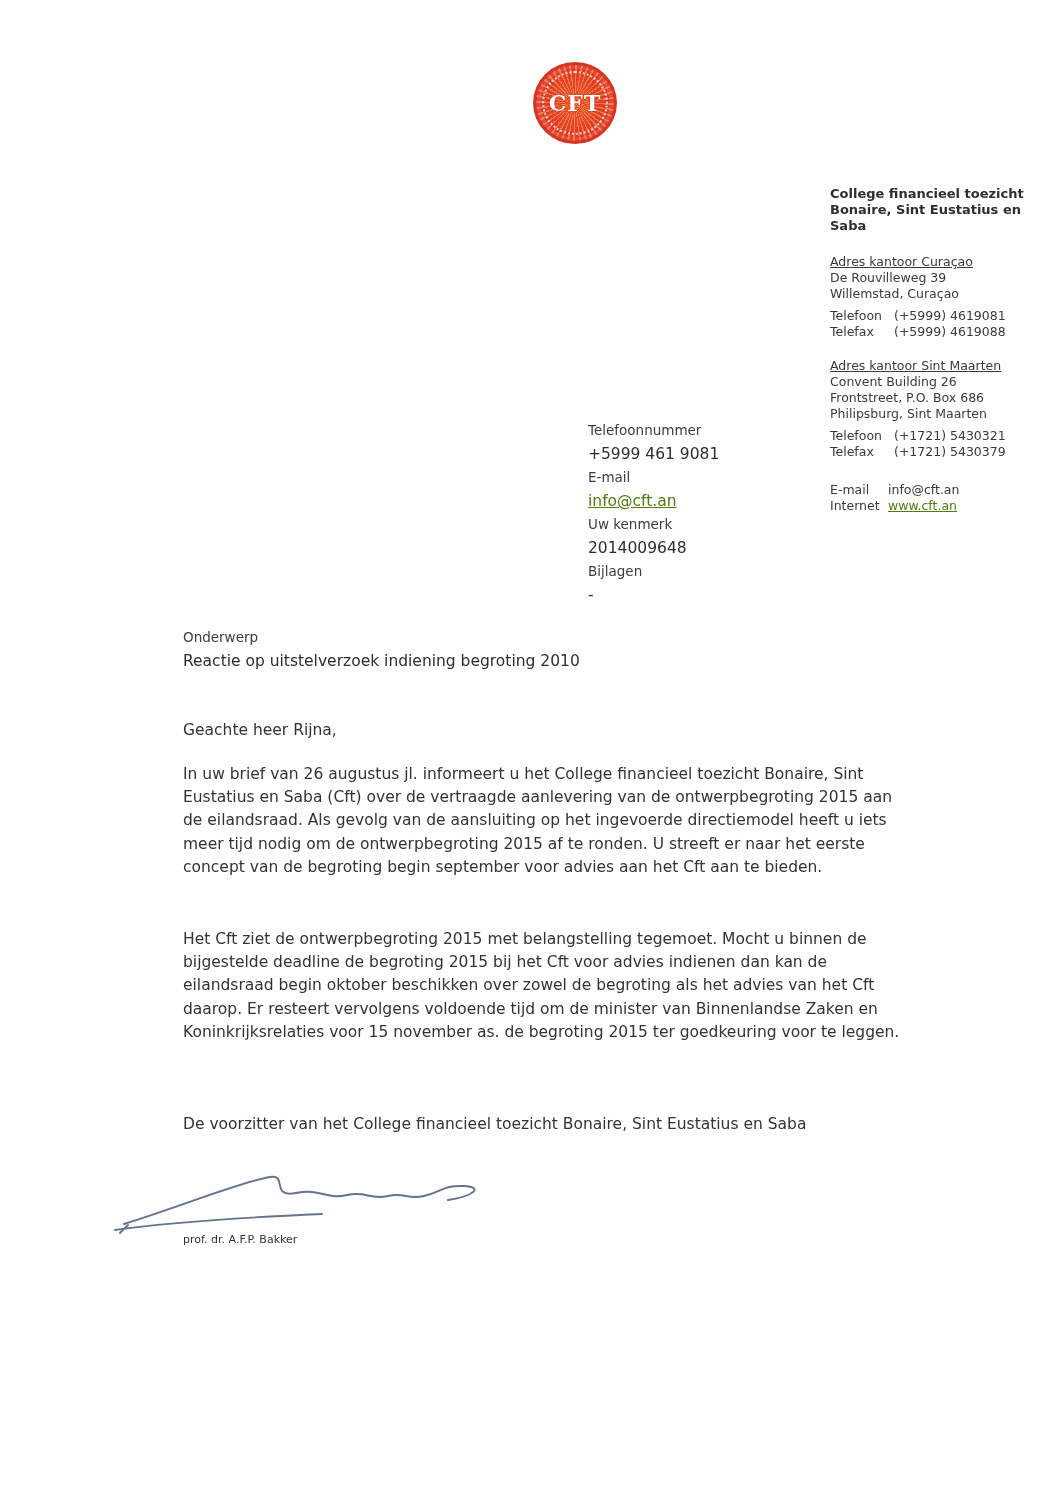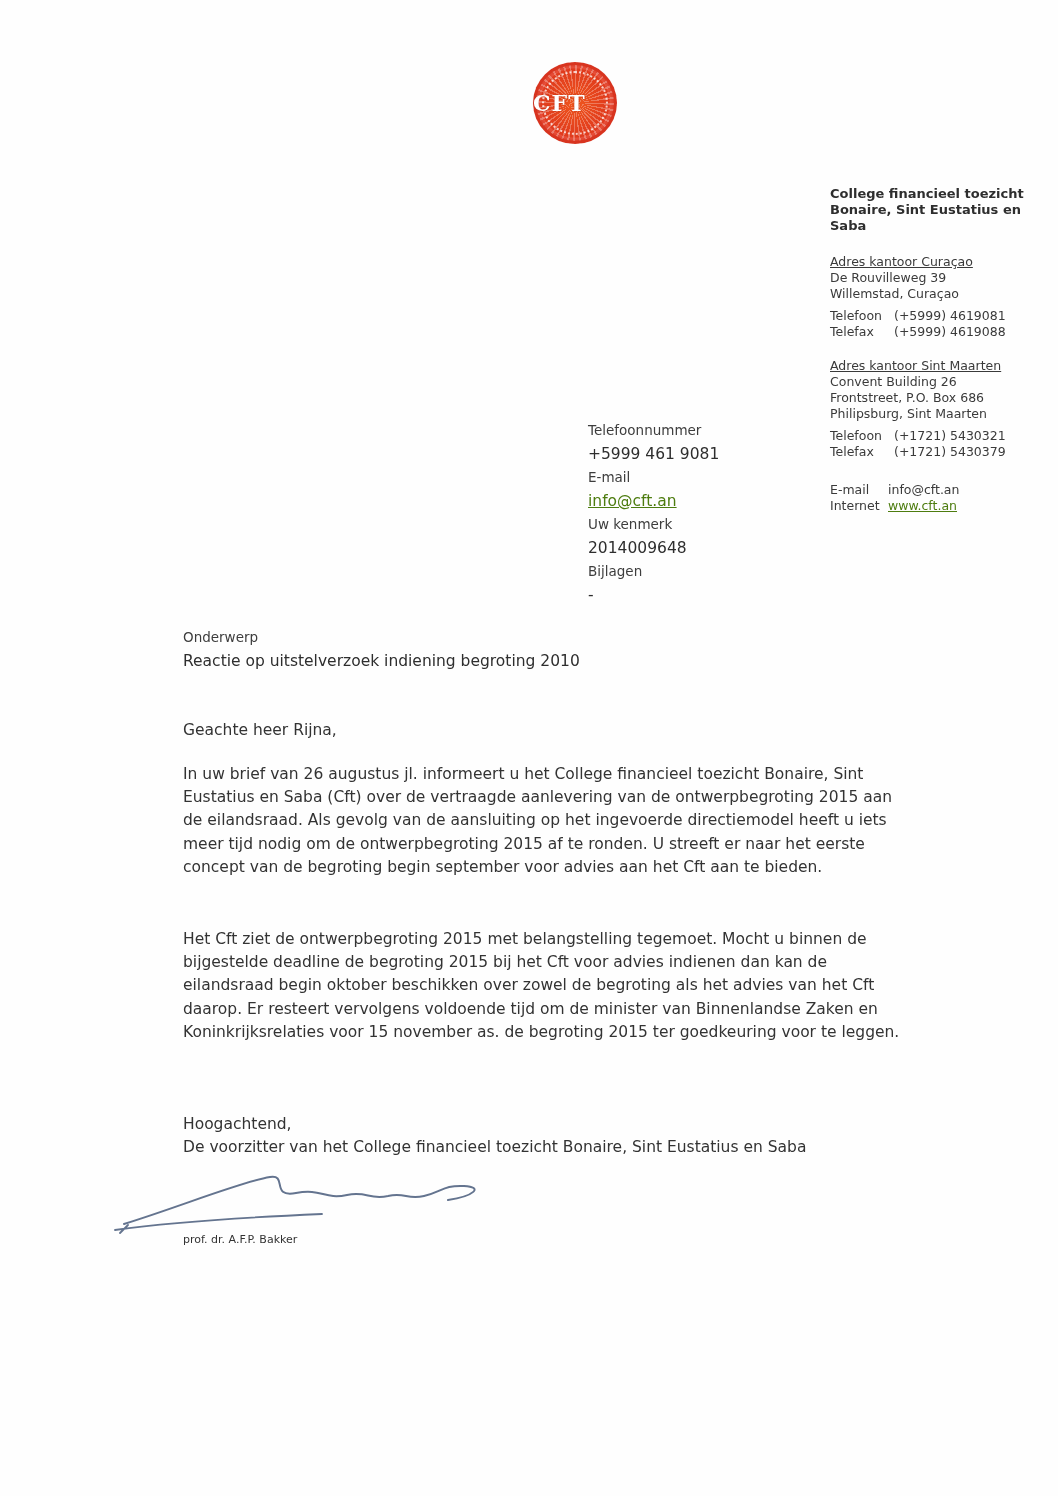--- a/index.html
+++ b/index.html
@@ -8,21 +8,21 @@
     font-family:"DejaVu Sans","Liberation Sans",sans-serif;
     color:#333333;overflow:hidden;
   }
   
   .logo{
     position:absolute;left:533px;top:62px;width:84px;height:82px;border-radius:50%;
     background:
       repeating-conic-gradient(rgba(255,255,255,0.28) 0deg 3deg, rgba(255,255,255,0) 3deg 9deg),
       radial-gradient(circle at 50% 50%, #f0581f 0%, #e03a1d 58%, #e8503a 60%, #cf2f1d 74%, #e05a2f 78%, #d93322 100%);
     box-shadow:inset 0 0 0 3px #d8341f;
-    display:flex;align-items:center;
+    display:flex;align-items:center;justify-content:center;
   }
   .logo::before{
     content:"";position:absolute;inset:9px;border-radius:50%;
     border:2px dotted rgba(255,255,255,0.75);
   }
   .logo-text{
     position:relative;color:#ffffff;font-weight:bold;font-size:22px;letter-spacing:1px;
     font-family:"DejaVu Serif","Liberation Serif",serif;
     text-shadow:0 0 2px rgba(140,20,5,0.6);
   }
@@ -126,21 +126,20 @@
   <div class="subject">
     <div class="f-label">Onderwerp</div>
     <div class="f-value">Reactie op uitstelverzoek indiening begroting 2010</div>
   </div>
 
   <div class="salutation">Geachte heer Rijna,</div>
   <p class="para para1">In uw brief van 26 augustus jl. informeert u het College financieel toezicht Bonaire, Sint Eustatius en Saba (Cft) over de vertraagde aanlevering van de ontwerpbegroting 2015 aan de eilandsraad. Als gevolg van de aansluiting op het ingevoerde directiemodel heeft u iets meer tijd nodig om de ontwerpbegroting 2015 af te ronden. U streeft er naar het eerste concept van de begroting begin september voor advies aan het Cft aan te bieden.</p>
   <p class="para para2">Het Cft ziet de ontwerpbegroting 2015 met belangstelling tegemoet. Mocht u binnen de bijgestelde deadline de begroting 2015 bij het Cft voor advies indienen dan kan de eilandsraad begin oktober beschikken over zowel de begroting als het advies van het Cft daarop. Er resteert vervolgens voldoende tijd om de minister van Binnenlandse Zaken en Koninkrijksrelaties voor 15 november as. de begroting 2015 ter goedkeuring voor te leggen.</p>
 
   <div class="closing">
-    <div>Hoogachtend,</div>
     <div>De voorzitter van het College financieel toezicht Bonaire, Sint Eustatius en Saba</div>
   </div>
 
   <svg class="signature" width="380" height="72" viewBox="0 0 380 72">
     <path d="M12,62 C70,44 128,20 158,15 C176,12 158,36 184,31 C210,26 212,38 235,33 C255,29 257,38 276,34 C293,30 295,38 312,34 C330,30 331,23 352,24 C372,25 362,34 336,38" fill="none" stroke="#64748f" stroke-width="2" stroke-linecap="round"></path>
     <path d="M8,71 L16,63 M3,68 C60,60 140,55 210,52" fill="none" stroke="#64748f" stroke-width="1.8" stroke-linecap="round"></path>
   </svg>
 
   <div class="signer">prof. dr. A.F.P. Bakker</div>
 

